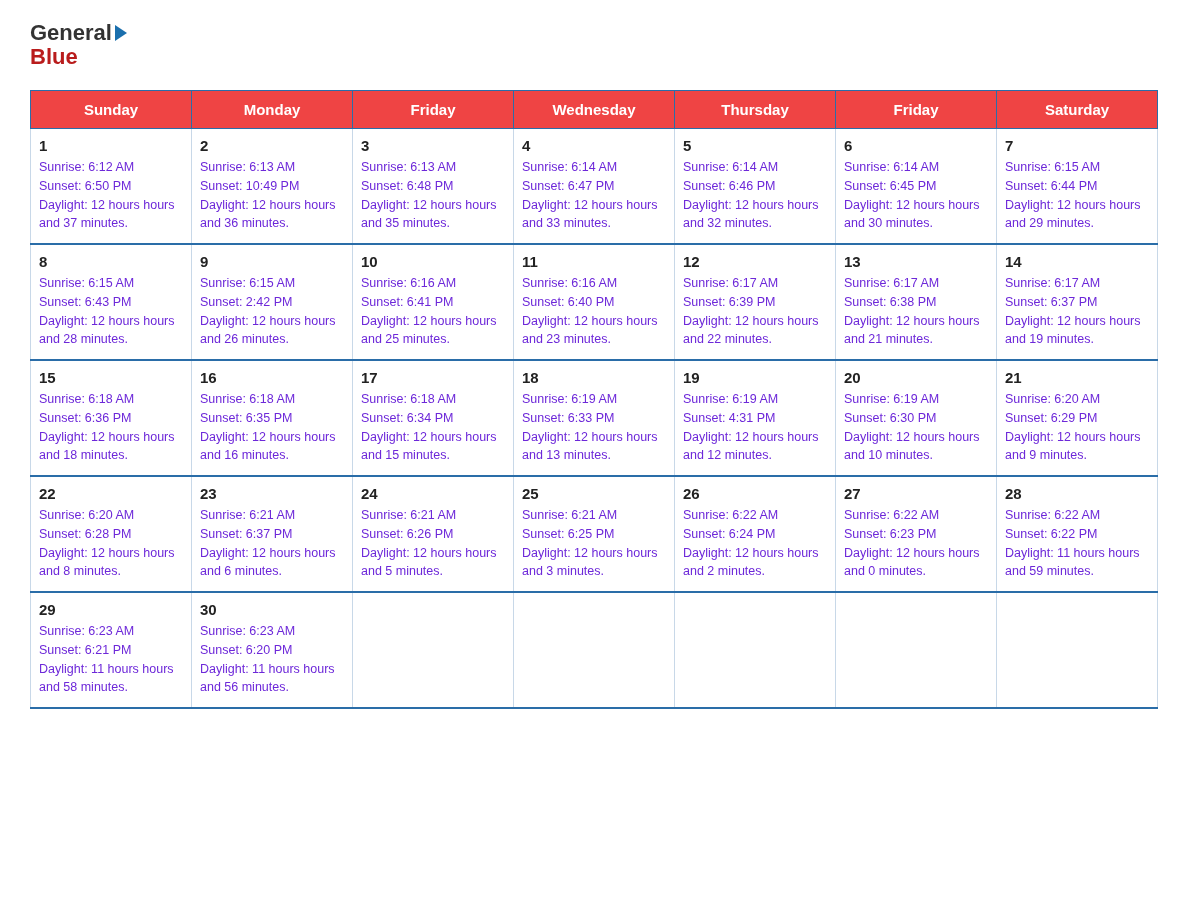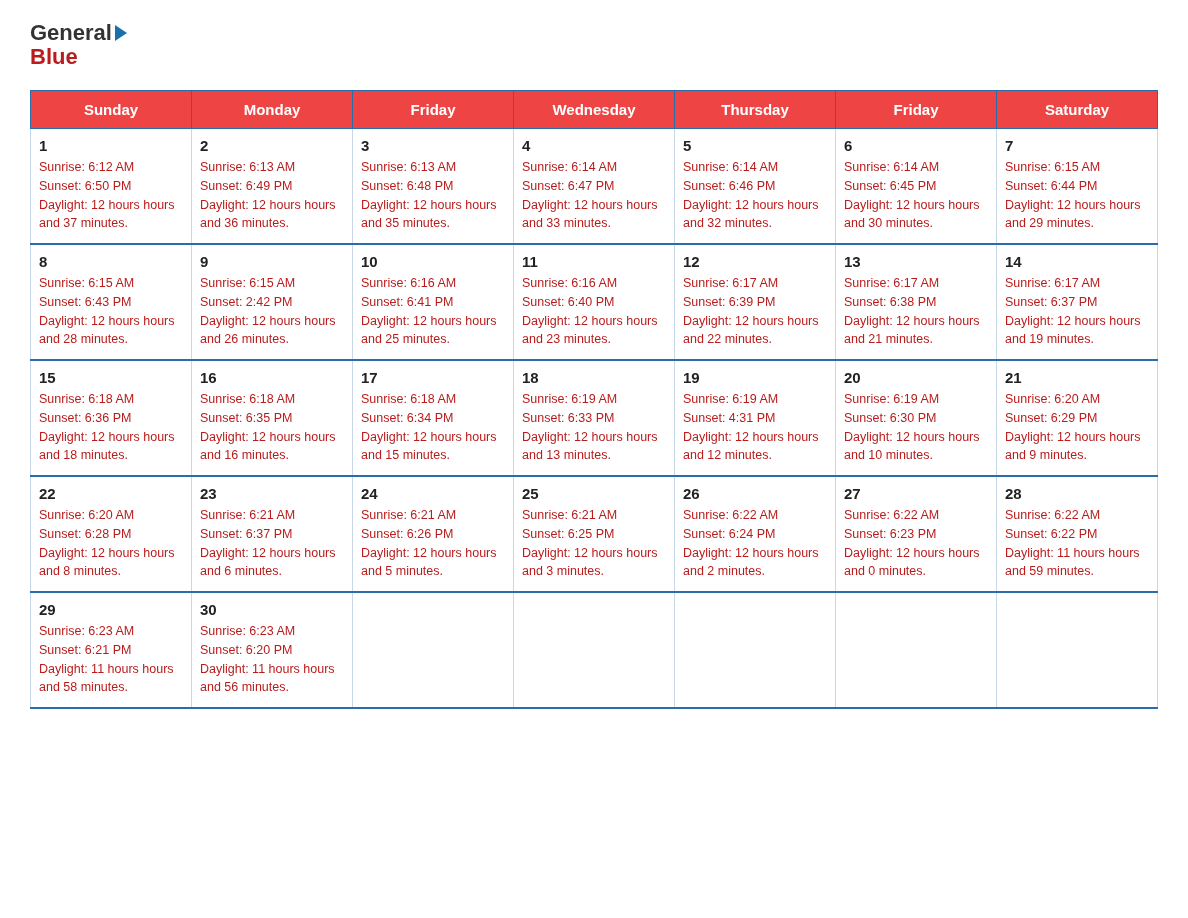--- a/index.html
+++ b/index.html
@@ -61,21 +61,21 @@
     }
     .day-num {
       font-size: 15px;
       font-weight: bold;
       color: #222;
       margin-bottom: 4px;
       display: block;
     }
     .day-info {
       font-size: 12.5px;
-      color: #b91c1c;
+      color: #6d28d9;
       line-height: 1.5;
     }
     .empty-cell {
       background: #fff;
     }
   </style>
 </head>
 <body>
 
 <div class="header">
@@ -113,21 +113,21 @@
         <div class="day-info">
           <span>Sunrise: 6:12 AM</span><br>
           <span>Sunset: 6:50 PM</span><br>
           <span>Daylight: 12 hours hours<br>and 37 minutes.</span>
         </div>
       </td>
         <td>
         <span class="day-num">2</span>
         <div class="day-info">
           <span>Sunrise: 6:13 AM</span><br>
-          <span>Sunset: 6:49 PM</span><br>
+          <span>Sunset: 10:49 PM</span><br>
           <span>Daylight: 12 hours hours<br>and 36 minutes.</span>
         </div>
       </td>
         <td>
         <span class="day-num">3</span>
         <div class="day-info">
           <span>Sunrise: 6:13 AM</span><br>
           <span>Sunset: 6:48 PM</span><br>
           <span>Daylight: 12 hours hours<br>and 35 minutes.</span>
         </div>

